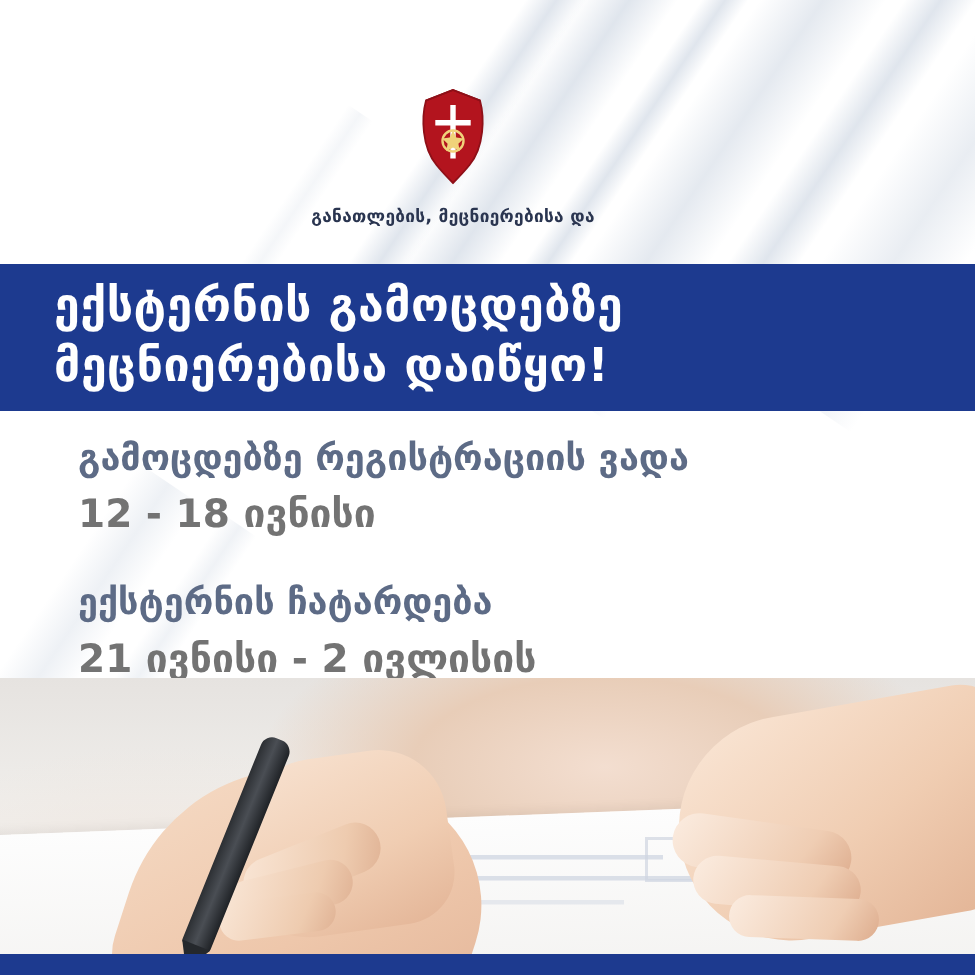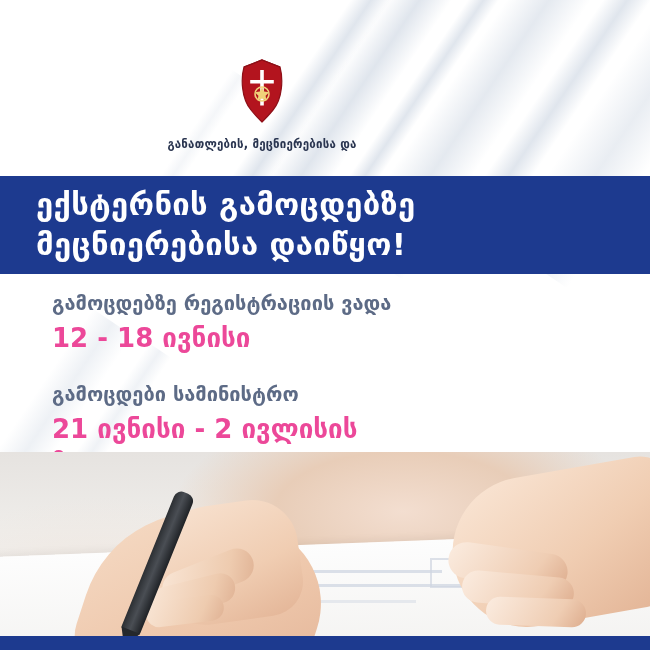--- a/index.html
+++ b/index.html
@@ -160,20 +160,21 @@
   .s9 { left: 180px; top: 60px;  width: 20px; height: 180px; opacity:.35; }
 
   
   .header {
     position: absolute;
     left: 0;
     top: 0;
     width: 524px;
     padding-top: 58px;
     text-align: center;
+    padding-left: 40px;
   }
   .emblem {
     width: 58px;
     height: 66px;
     margin: 0 auto 12px auto;
     display: block;
   }
   .ministry-line {
     font-family: "DejaVu Sans", sans-serif;
     font-size: 11.5px;
@@ -209,32 +210,32 @@
 
   
   .info {
     position: absolute;
     left: 52px;
     top: 290px;
     width: 560px;
   }
   .info-label {
     font-family: "DejaVu Sans", sans-serif;
-    font-size: 20px;
+    font-size: 24px;
     font-weight: 700;
     color: #5d6b86;
     line-height: 1.3;
     margin-bottom: 6px;
     white-space: nowrap;
   }
   .info-value {
     font-family: "DejaVu Sans", sans-serif;
     font-size: 26px;
     font-weight: 700;
-    color: #ec4899;
+    color: #737373;
     line-height: 1.28;
     margin-bottom: 26px;
     white-space: nowrap;
   }
   .info-value.multi { white-space: normal; max-width: 420px; }
 
   
   .bottom-strip {
     position: absolute;
     left: 0;
@@ -273,21 +274,21 @@
   </div>
 
   <div class="banner">
     <div class="banner-line">ექსტერნის გამოცდებზე</div>
     <div class="banner-line">მეცნიერებისა დაიწყო!</div>
   </div>
 
   <div class="info">
     <div class="info-label">გამოცდებზე რეგისტრაციის ვადა</div>
     <div class="info-value">12 - 18 ივნისი</div>
-    <div class="info-label">გამოცდები სამინისტრო</div>
+    <div class="info-label">ექსტერნის ჩატარდება</div>
     <div class="info-value multi">21 ივნისი - 2 ივლისის ჩათვლით</div>
   </div>
 
   <div class="photo">
     <div class="paper"></div>
     <div class="paper-box"></div>
     <div class="paper-line l1"></div>
     <div class="paper-line l2"></div>
     <div class="paper-line l3"></div>
 

